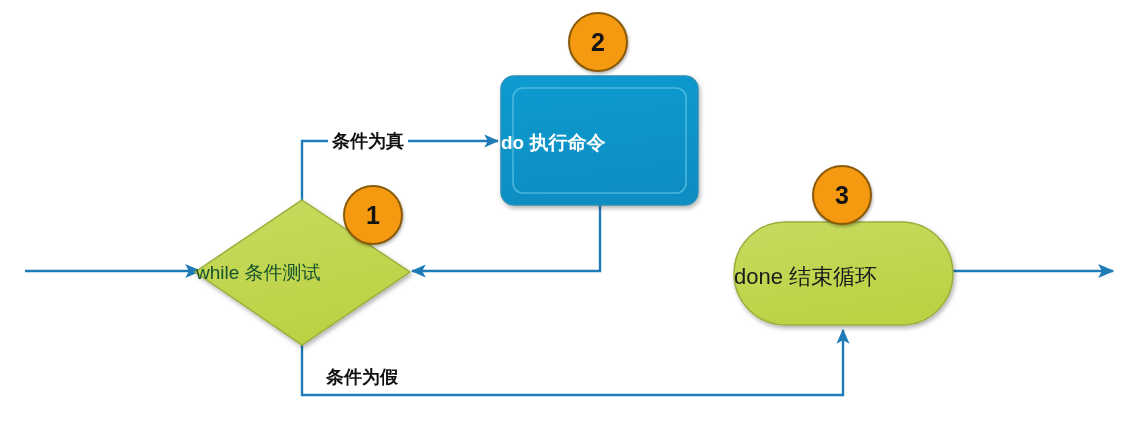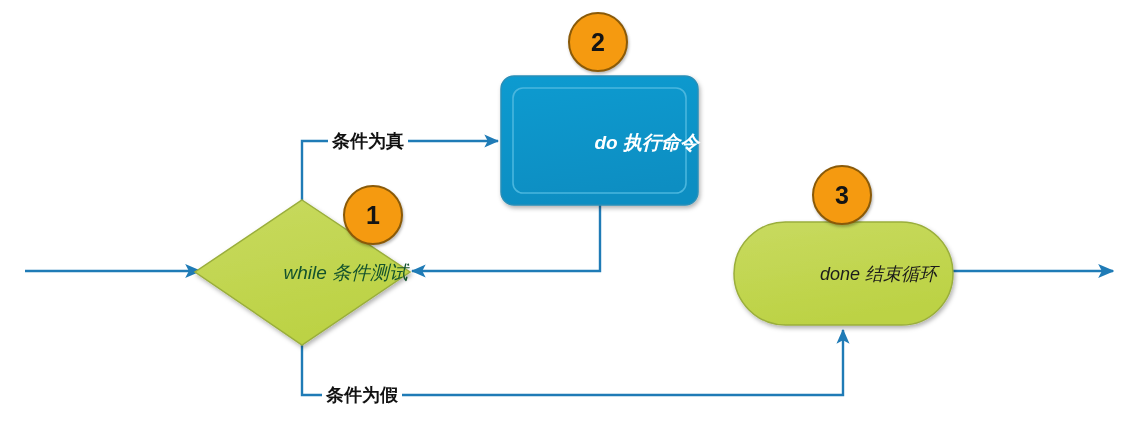--- a/index.html
+++ b/index.html
@@ -21,40 +21,39 @@
     position: absolute;
     left: 0;
     top: 0;
     width: 1139px;
     height: 448px;
   }
   .node-label {
     position: absolute;
     white-space: nowrap;
     pointer-events: none;
-    text-align: right;
-    font-style: italic;
+    text-align: left;
   }
   .lbl-diamond {
     font-size: 19px;
     color: #14532d;
     left: 196px;
     top: 260px;
     width: 212px;
   }
   .lbl-process {
     font-size: 19px;
     font-weight: bold;
     color: #ffffff;
     left: 501px;
     top: 130px;
     width: 198px;
   }
   .lbl-pill {
-    font-size: 18px;
+    font-size: 22px;
     color: #1b1b1b;
     left: 734px;
     top: 262px;
     width: 203px;
   }
   .edge-label {
     position: absolute;
     white-space: nowrap;
     font-size: 18px;
     font-weight: bold;
@@ -62,21 +61,21 @@
     background: #ffffff;
     padding: 0 4px;
     pointer-events: none;
   }
   .lbl-true {
     left: 328px;
     top: 129px;
   }
   .lbl-false {
     left: 322px;
-    top: 383px;
+    top: 365px;
   }
   .badge {
     position: absolute;
     width: 60px;
     height: 60px;
     border-radius: 50%;
     background: #f59a10;
     border: 2px solid #8a5a08;
     box-sizing: border-box;
     display: flex;

